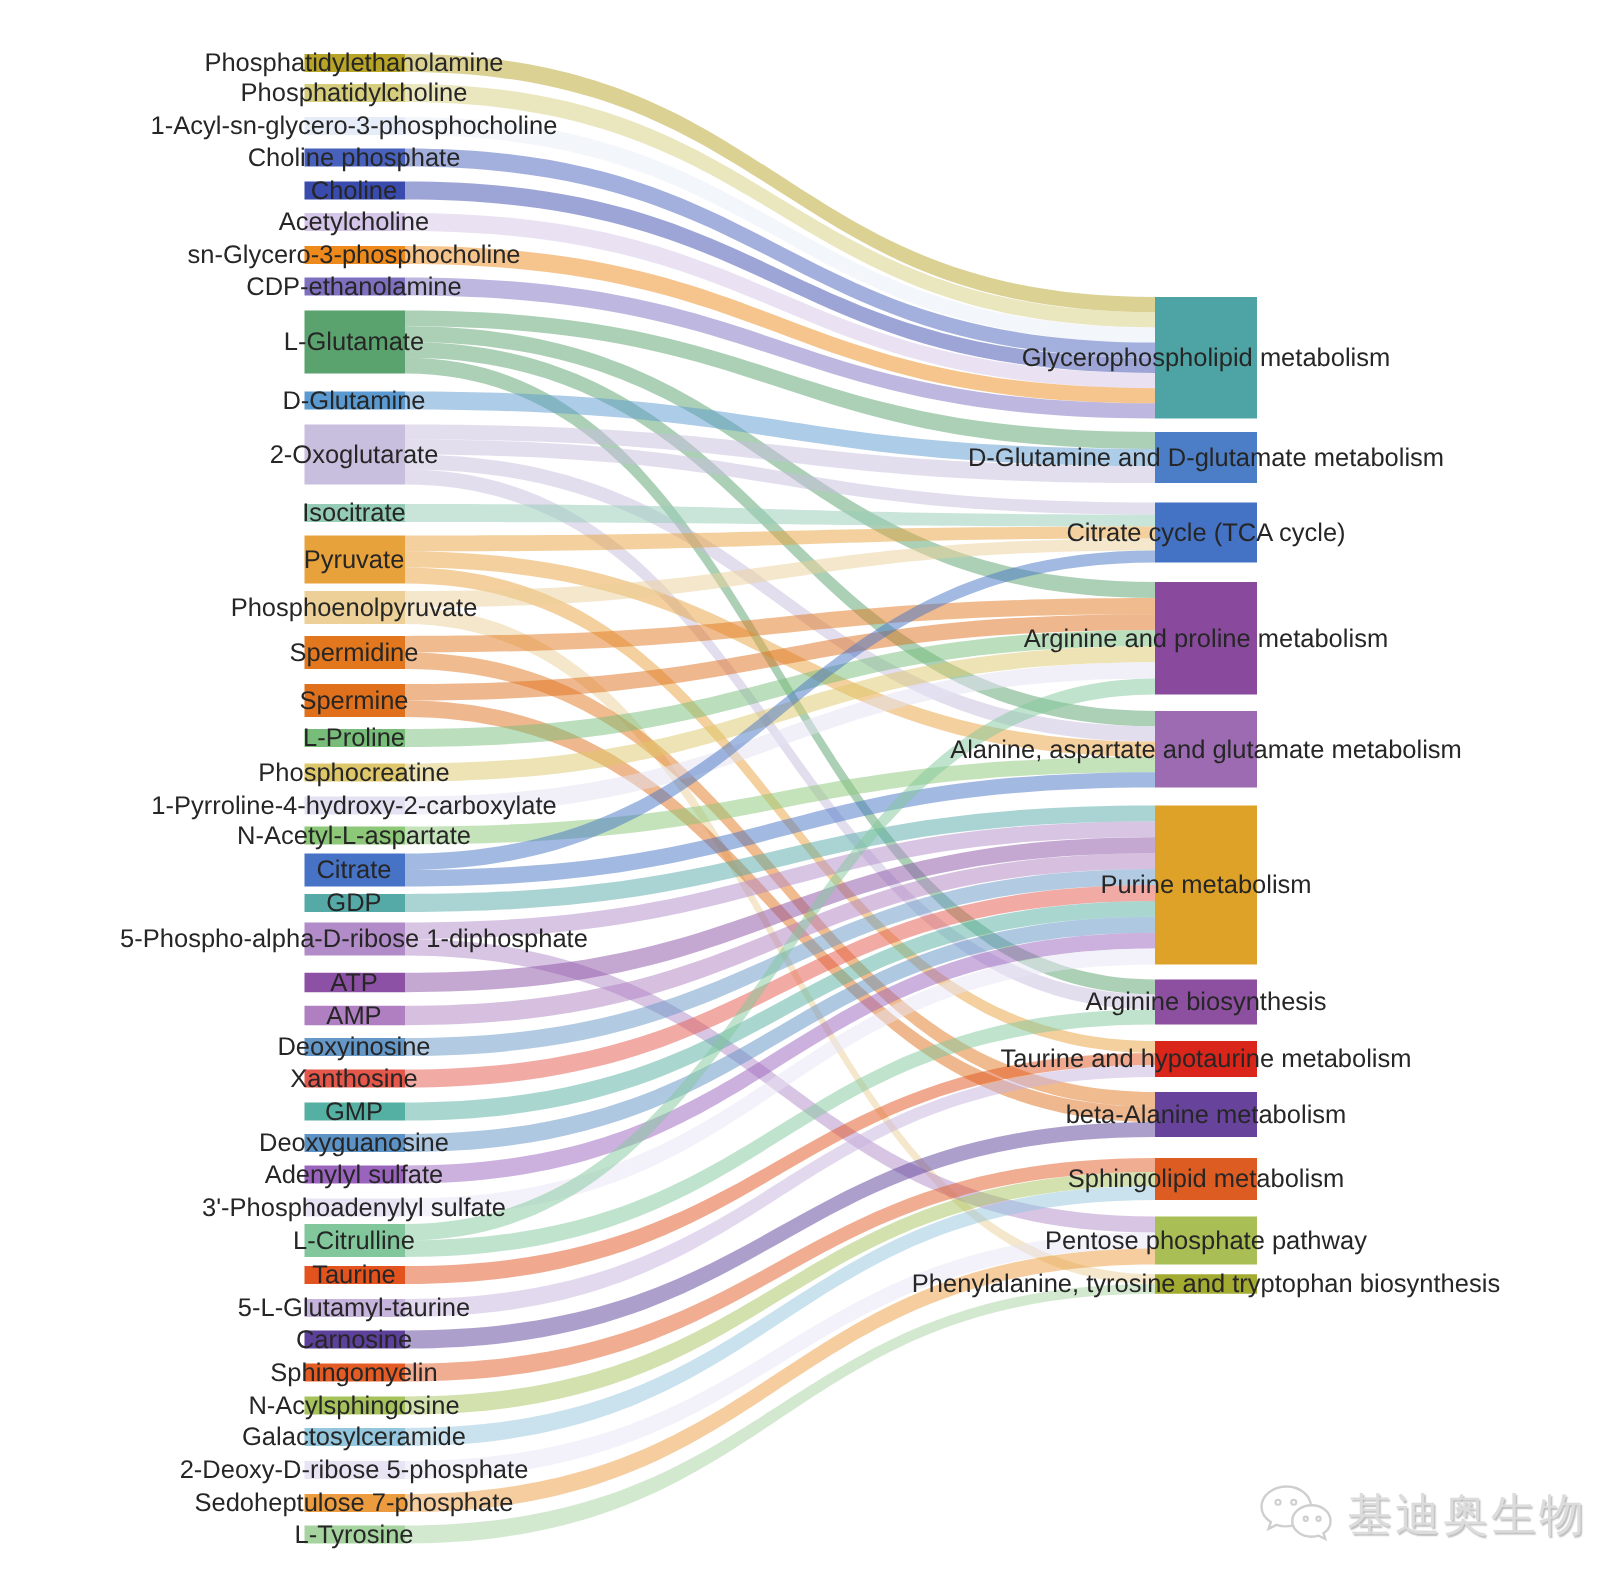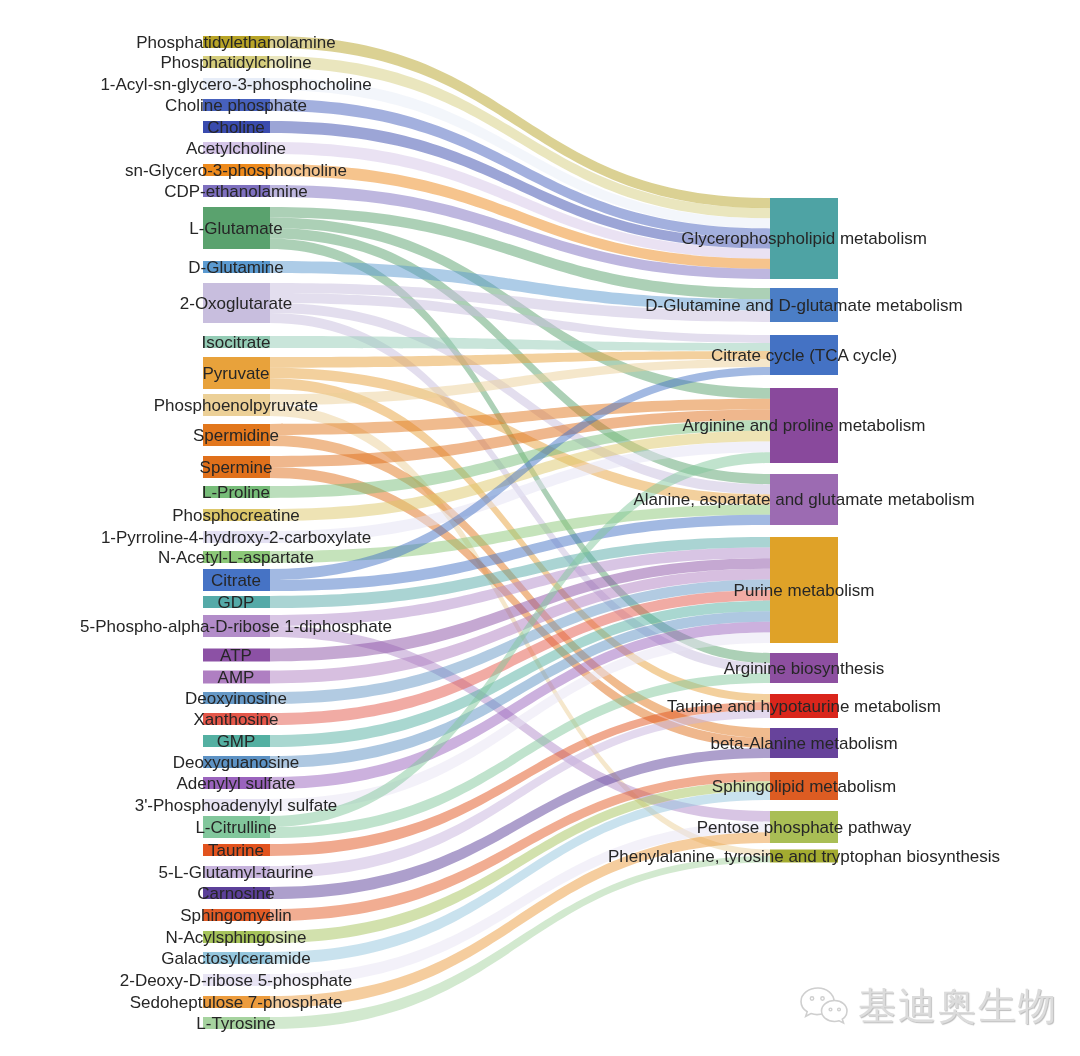--- a/index.html
+++ b/index.html
@@ -14,21 +14,21 @@
   svg text{
     font-family:"Liberation Sans","DejaVu Sans",sans-serif;
     font-size:17px;
     fill:#262626;
   }
   .watermark{
     position:absolute;
     right:22px;bottom:24px;
     display:flex;align-items:center;gap:8px;
     color:#dcdcdc;
-    font-size:38px;
+    font-size:30px;
     letter-spacing:2px;
     text-shadow:1px 1px 1px #bdbdbd, -1px -1px 1px #ffffff;
     user-select:none;
   }
   .watermark svg{display:block;}
 </style>
 </head>
 <body>
 
 <div class="stage">

